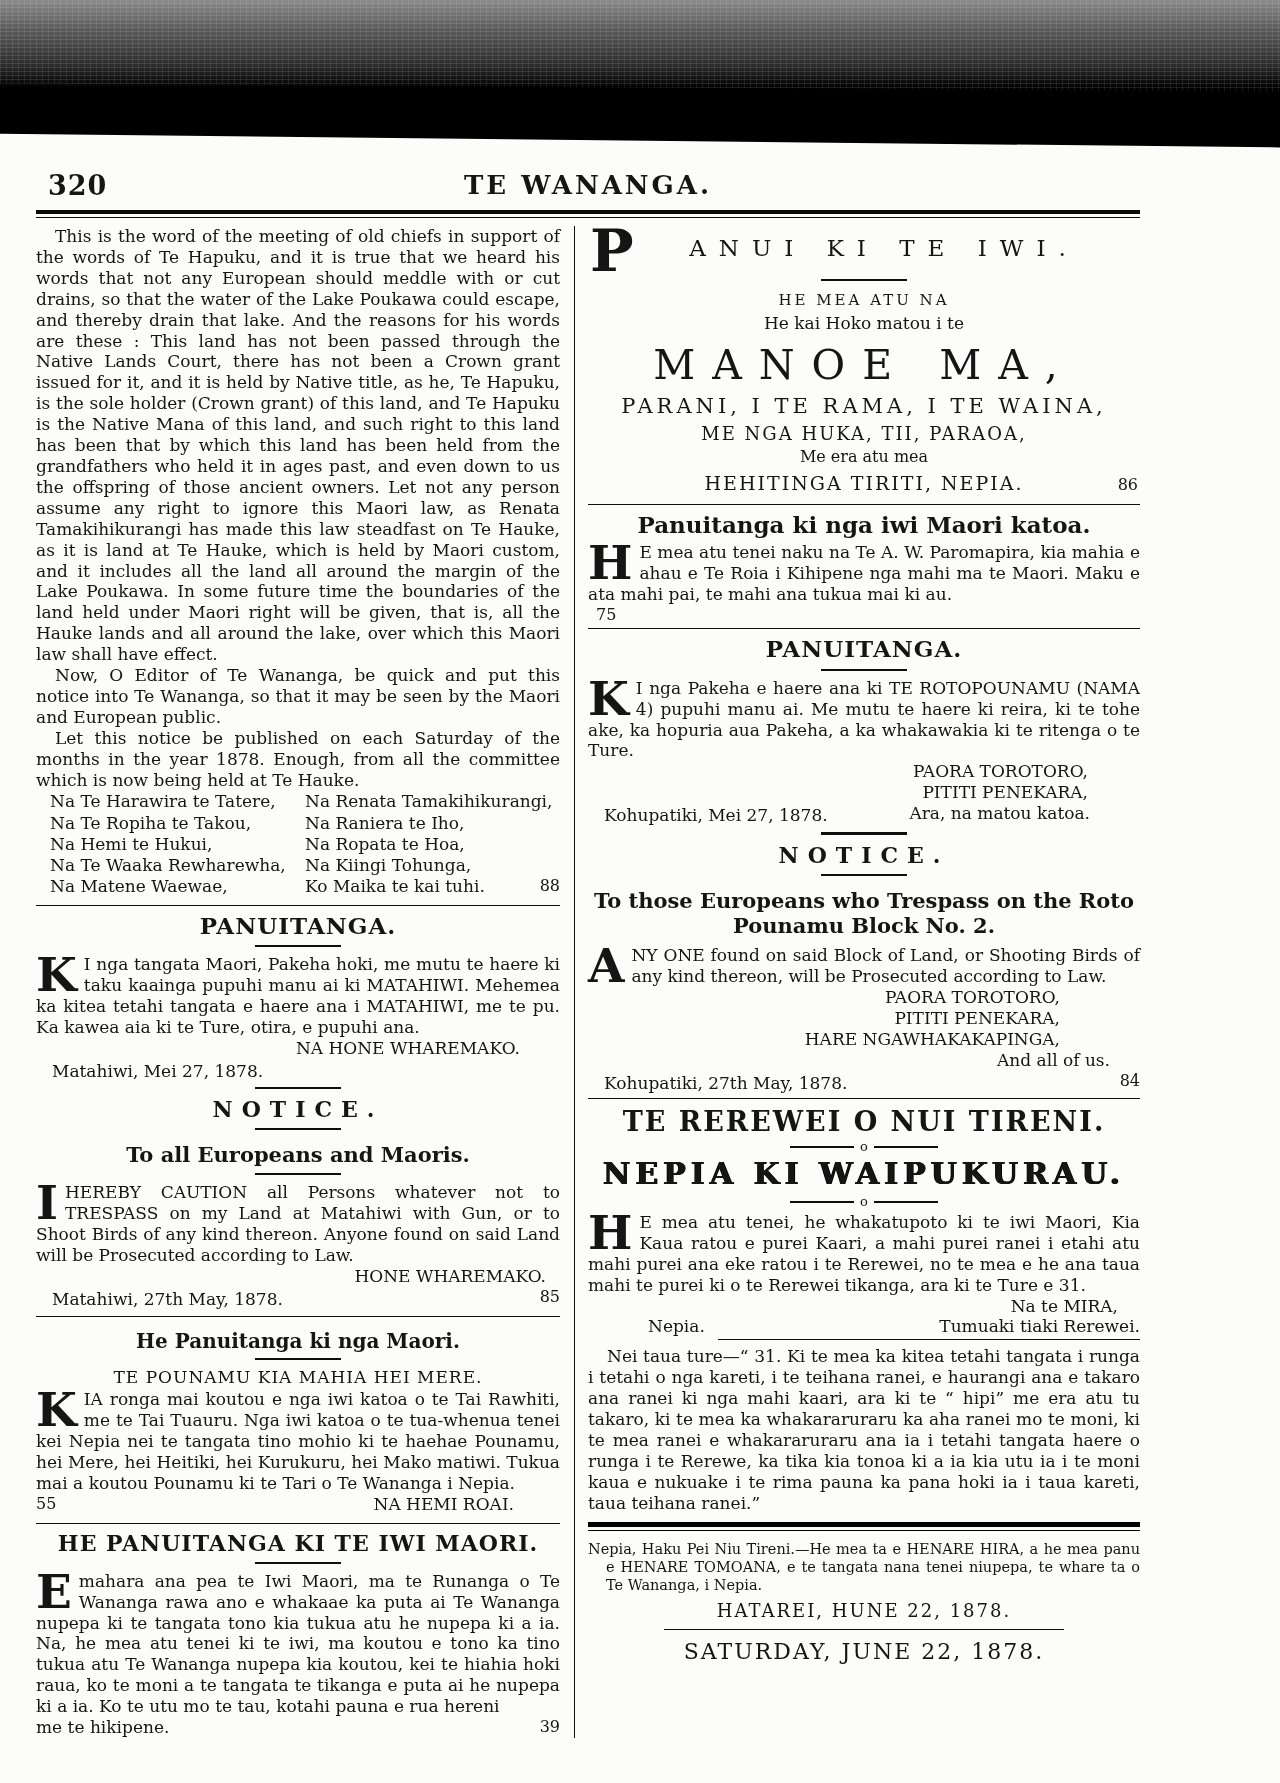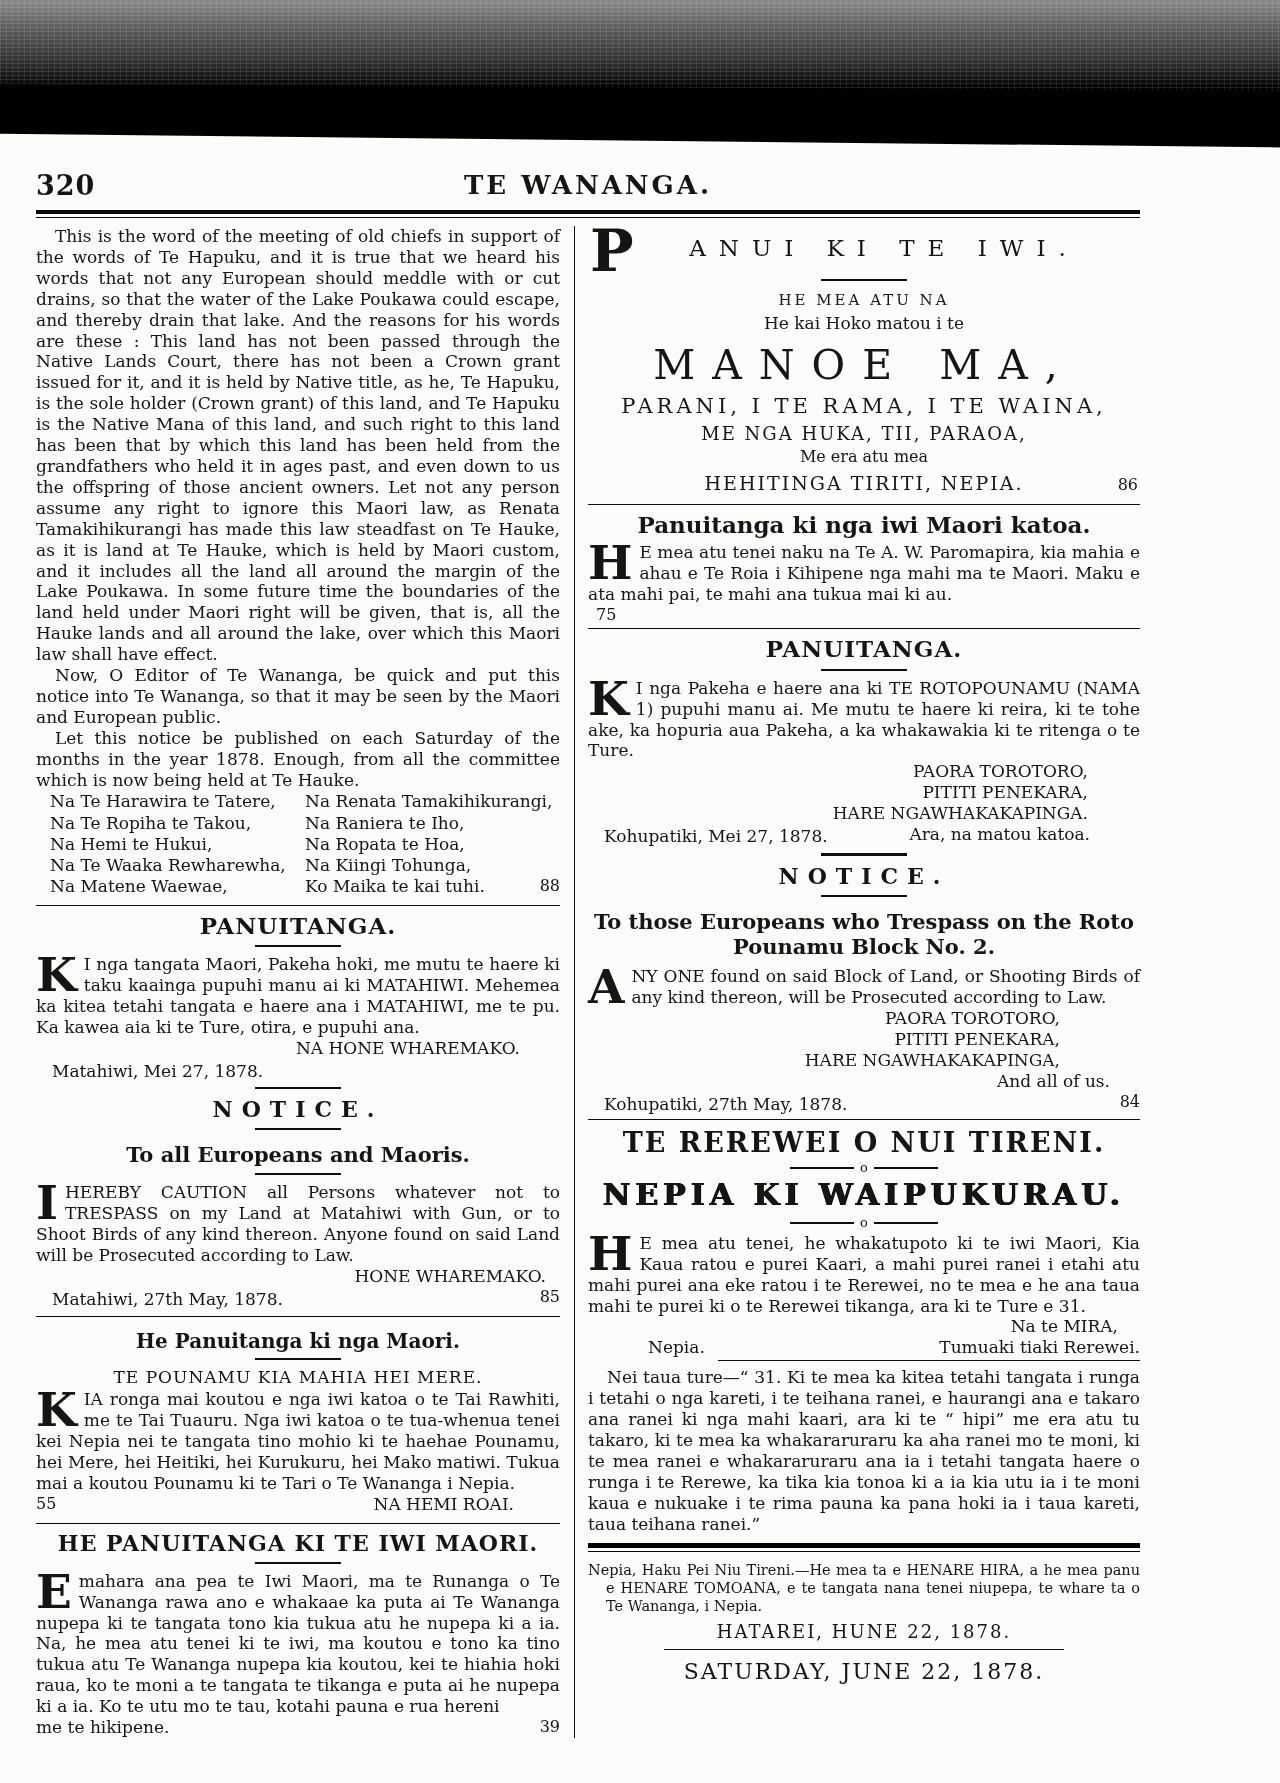--- a/index.html
+++ b/index.html
@@ -12,21 +12,21 @@
     clip-path:polygon(0 0,100% 0,100% 97%,0 88%); }
   .scan-band::before { content:""; position:absolute; inset:0;
     background:
       repeating-linear-gradient(90deg, rgba(255,255,255,.25) 0 1px, transparent 1px 6px),
       repeating-linear-gradient(0deg, rgba(255,255,255,.30) 0 1px, transparent 1px 4px);
     opacity:.35; mix-blend-mode:screen; clip-path:polygon(0 0,100% 0,100% 60%,0 55%); }
 
   .content { position:absolute; top:168px; left:36px; width:1104px; }
 
   .masthead { position:relative; height:38px; }
-  .page-num { position:absolute; left:0; top:2px; font-size:27px; font-weight:bold; letter-spacing:1px; }
+  .page-num { position:absolute; left:12px; top:2px; font-size:27px; font-weight:bold; letter-spacing:1px; }
   .paper-title { position:absolute; left:0; right:0; top:2px; text-align:center; font-size:26px; font-weight:bold; letter-spacing:3px; }
   .double-rule { border-top:4px solid #0c0c0c; border-bottom:1.5px solid #0c0c0c; height:3px; margin-top:4px; }
 
   .columns { display:flex; margin-top:8px; align-items:stretch; }
   .col-left  { width:524px; flex:0 0 524px; }
   .col-divider { flex:0 0 0; border-left:1.7px solid #111; margin:0 13px 0 14px; }
   .col-right { flex:1; min-width:0; }
 
   .body-text { font-size:17px; line-height:1.23; text-align:justify; }
   p.ind { text-indent:19px; margin:0; }
@@ -179,25 +179,24 @@
         </div>
 
         <div class="rule mt8"></div>
         <div class="sec-head" style="letter-spacing:0;">Panuitanga ki nga iwi Maori katoa.</div>
         <p style="margin:3px 0 0;"><span class="dropcap">H</span><span>E mea atu tenei naku na Te A. W. Paromapira, kia mahia e ahau e Te Roia i Kihipene nga mahi ma te Maori.  Maku e ata mahi pai, te mahi ana tukua mai ki au.</span></p>
         <div class="ad-num" style="margin-left:8px;">75</div>
 
         <div class="rule mt4"></div>
         <div class="sec-head">PANUITANGA.</div>
         <div class="short-rule"></div>
-        <p style="margin:4px 0 0;"><span class="dropcap">K</span><span>I nga Pakeha e haere ana ki TE ROTOPOUNAMU (NAMA 1) pupuhi manu ai.  Me mutu te haere ki reira, ki te tohe ake, ka hopuria aua Pakeha, a ka whakawakia ki te ritenga o te Ture.</span></p>
+        <p style="margin:4px 0 0;"><span class="dropcap">K</span><span>I nga Pakeha e haere ana ki TE ROTOPOUNAMU (NAMA 4) pupuhi manu ai.  Me mutu te haere ki reira, ki te tohe ake, ka hopuria aua Pakeha, a ka whakawakia ki te ritenga o te Ture.</span></p>
         <div class="sig-right" style="padding-right:52px;">
           <div>PAORA TOROTORO,</div>
           <div>PITITI PENEKARA,</div>
-          <div style="padding-right:-20px;">HARE NGAWHAKAKAPINGA.</div>
         </div>
         <div class="num-row">
           <span class="dateline">Kohupatiki, Mei  27, 1878.</span>
           <span style="padding-right:50px;">Ara, na matou katoa.</span>
         </div>
 
         <div class="short-rule mt6" style="border-top-width:3px;"></div>
         <div class="sec-head-sp">NOTICE.</div>
         <div class="short-rule"></div>
         <div class="sub-head" style="line-height:1.2;">To those Europeans who Trespass on the Roto Pounamu Block No. 2.</div>

